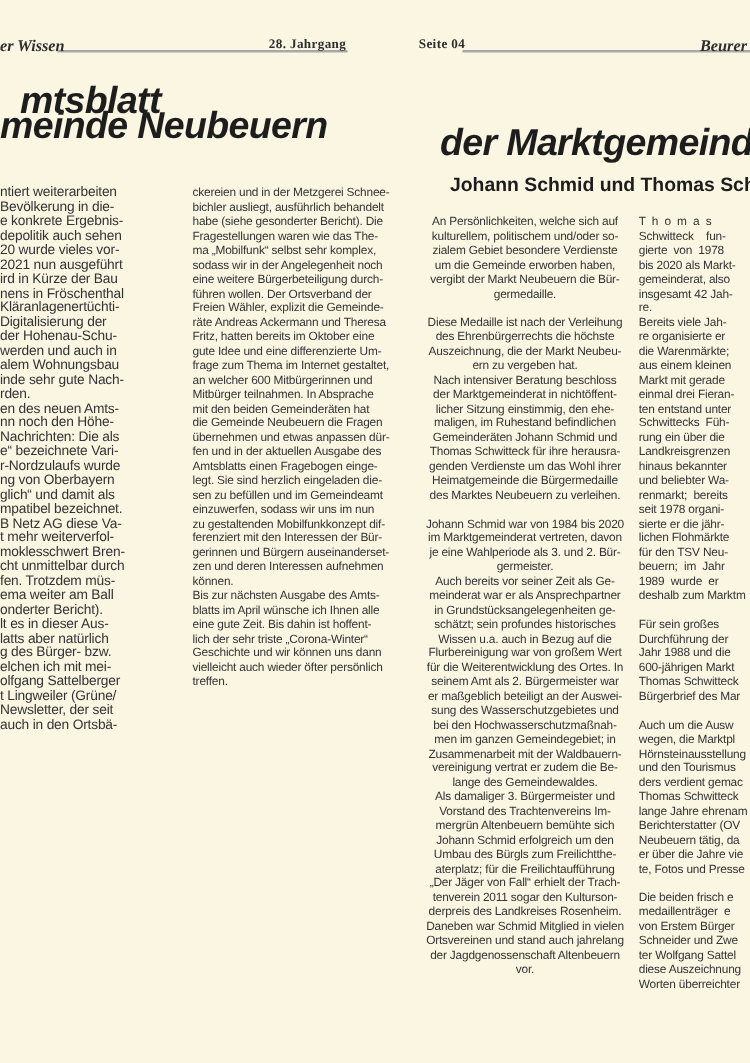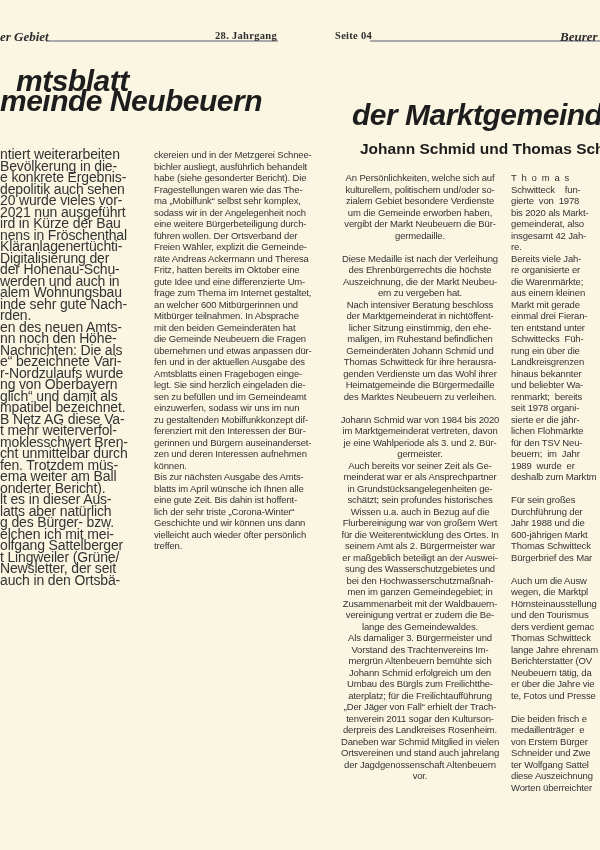--- a/index.html
+++ b/index.html
@@ -18,32 +18,32 @@
   .masthead-rule{position:absolute;height:2px;background:#a9a9a9;z-index:1;}
 
   .big-title{position:absolute;font-weight:bold;font-style:italic;
       font-size:30px;line-height:34px;letter-spacing:-.5px;white-space:nowrap;color:#1d1d1d;}
 
   .subheading{position:absolute;font-weight:bold;font-size:15.5px;
       white-space:nowrap;color:#1d1d1d;}
 
   .coltext{position:absolute;font-size:9.5px;line-height:11.5px;
       letter-spacing:-.15px;white-space:pre;color:#333;}
-  .coltext.small{font-size:14px;}
+  .coltext.small{font-size:11px;}
 
   .signoff{position:absolute;font-size:9.5px;line-height:11.5px;
       letter-spacing:-.15px;text-align:right;color:#333;}
 </style>
 </head>
 <body>
 
 <div id="screen">
 
   <div id="left-page" class="page">
-    <span class="masthead-brand" style="left:0;top:29px;">er Gebiet</span>
+    <span class="masthead-brand" style="left:0;top:29px;">er Wissen</span>
     <div class="masthead-rule" style="left:46px;right:0;top:40px;"></div>
     <span class="masthead-issue" style="right:1px;top:30px;">28. Jahrgang</span>
 
     <div class="big-title" style="left:16px;top:64px;">mtsblatt</div>
     <div class="big-title" style="left:0;top:84px;text-align:center;">meinde Neubeuern</div>
 
     <div class="coltext small" style="left:0;top:149px;width:104px;">ntiert weiterarbeiten
 Bevölkerung in die-
 e konkrete Ergebnis-
 depolitik auch sehen

